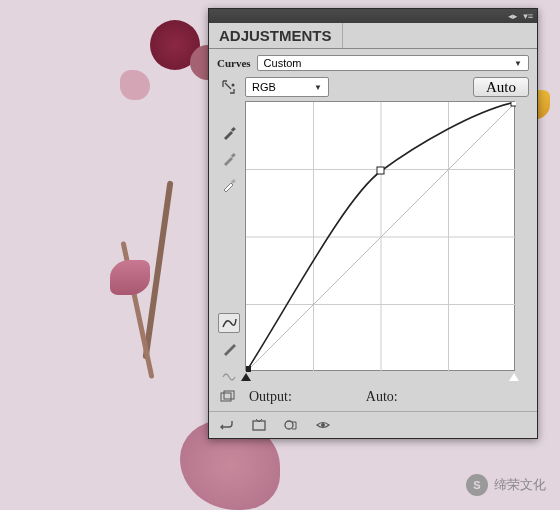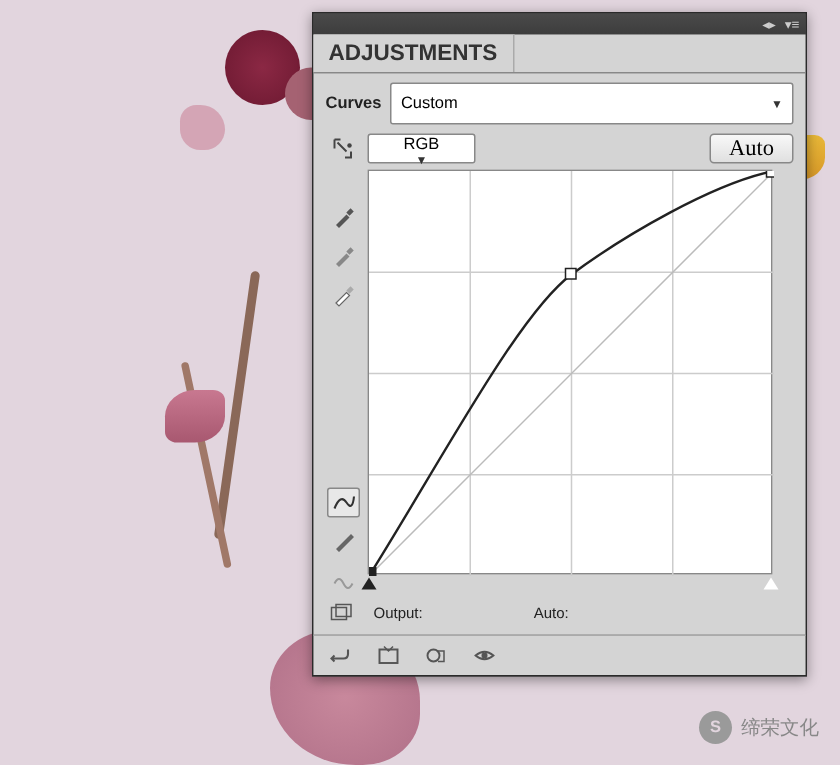--- a/index.html
+++ b/index.html
@@ -58,24 +58,24 @@
 .panel-body {
   background: #d4d4d4;
   padding: 6px 8px;
 }
 .row {
   display: flex;
   align-items: center;
   gap: 6px;
   margin-bottom: 6px;
 }
-.label { font-weight: bold; font-size: 11px; color: #222; }
+.label { font-weight: bold; font-size: 11px; color: #222; font-family: Liberation Serif, serif; }
 .select {
   flex: 1;
-  height: 28px;
+  height: 16px;
   background: #fff;
   border: 1px solid #888;
   border-radius: 2px;
   display: flex;
   align-items: center;
   justify-content: space-between;
   padding: 0 6px;
   font-size: 11px;
 }
 .select-arrow { font-size: 8px; color: #333; }
@@ -95,30 +95,29 @@
 .tool svg { width: 16px; height: 16px; }
 .tool.boxed { border: 1px solid #888; background: #e8e8e8; border-radius: 2px; }
 .right-area { flex: 1; }
 .channel-row {
   display: flex;
   align-items: center;
   gap: 6px;
   margin-bottom: 4px;
 }
 .channel-select {
-  width: 72px; height: 20px;
+  width: 84px; height: 20px;
   background: #fff;
   border: 1px solid #888;
   border-radius: 2px;
   display: flex;
   align-items: center;
   justify-content: space-between;
   padding: 0 6px;
   font-size: 11px;
-  flex-direction: column;
 }
 .auto-btn {
   margin-left: auto;
   height: 20px;
   padding: 0 12px;
   background: linear-gradient(#f8f8f8,#e0e0e0);
   border: 1px solid #888;
   border-radius: 3px;
   font-size: 15px;
   display: flex;
@@ -151,21 +150,21 @@
   border-right: 5px solid transparent;
   border-bottom: 8px solid #fff;
 }
 .io-row {
   display: flex;
   align-items: center;
   gap: 12px;
   margin-top: 4px;
   padding-left: 2px;
 }
-.io-row .label { font-weight: normal; font-size: 10px; }
+.io-row .label { font-weight: normal; font-size: 14px; }
 .clip-icon {
   width: 18px; height: 16px;
   display: flex; align-items: center; justify-content: center;
 }
 .bottom-bar {
   background: #d4d4d4;
   border-top: 1px solid #aaa;
   padding: 4px 8px;
   display: flex;
   gap: 12px;

